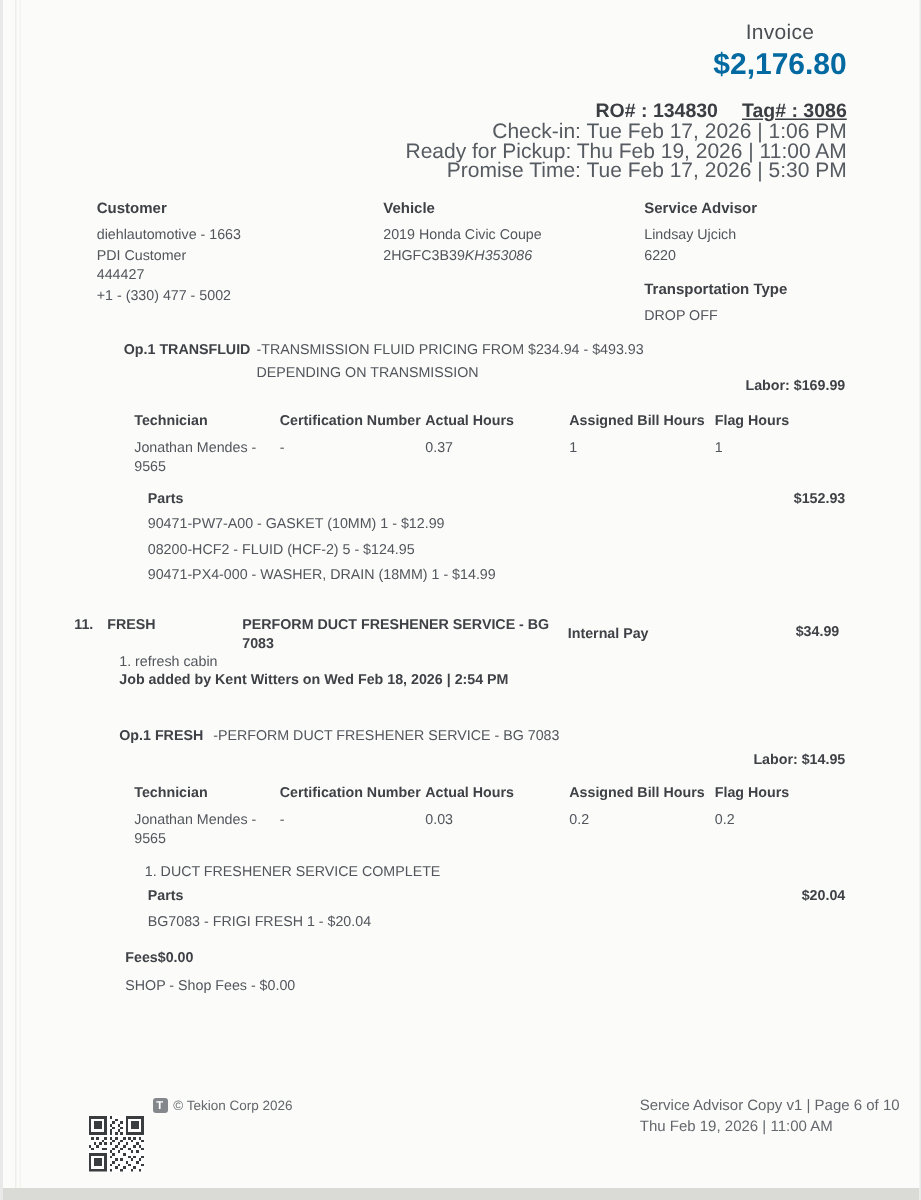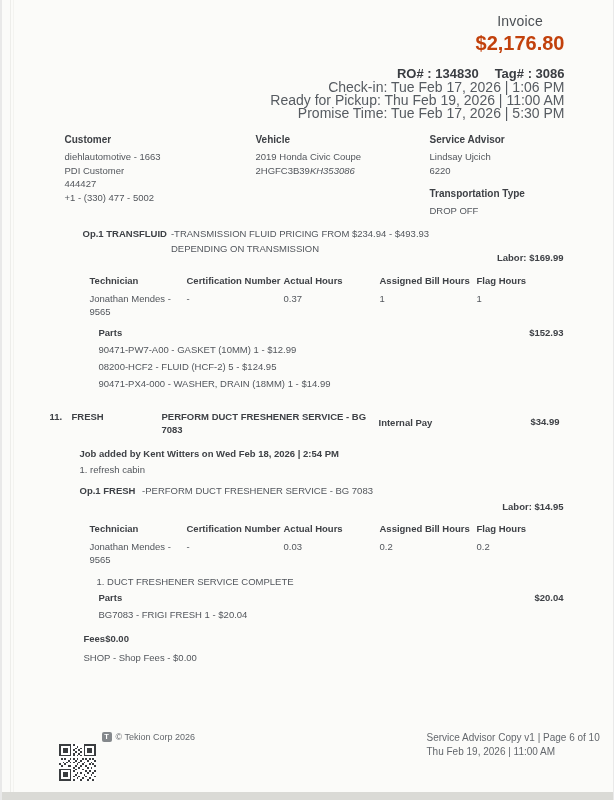--- a/index.html
+++ b/index.html
@@ -10,23 +10,23 @@
   }
   
   .scan-left1 { position:absolute; left:8px; top:0; bottom:0; width:1px; background:#ededea; }
   .scan-left2 { position:absolute; left:11px; top:0; bottom:0; width:1px; background:#f3f3f0; }
   .scan-bottom { position:absolute; left:0; right:0; bottom:0; height:8px; background:#dadad6; }
 
   
   .header { position:absolute; top:13px; right:48px; text-align:right; }
   .hdr-center { display:inline-block; text-align:center; }
   .inv-title { font-size:14px; color:#4b4f54; letter-spacing:.2px; }
-  .inv-amount { font-size:20px; font-weight:700; color:#c2410c; margin-top:3px; }
+  .inv-amount { font-size:20px; font-weight:700; color:#0369a1; margin-top:3px; }
   .ro-line { font-size:13px; font-weight:700; color:#3a3d42; margin-top:11px; }
-  .ro-line .tag { margin-left:16px; }
+  .ro-line .tag { margin-left:16px;text-decoration:underline; }
   .hdr-dates { margin-top:0; font-size:14px; line-height:13px; color:#565b61; }
 
   
   .col-customer { position:absolute; left:63px; top:134px; }
   .col-vehicle { position:absolute; left:254px; top:134px; }
   .col-sa { position:absolute; left:428px; top:134px; }
   .info-label { font-size:10px; font-weight:700; color:#3e4146; margin-bottom:5px; }
   .info-line { line-height:13.5px; }
   .transportation { margin-top:11px; }
   .vin-suffix { font-style:italic; }
@@ -45,21 +45,21 @@
   .pb-line { margin-top:5px; line-height:10px; padding-top:2px; }
 
   
   .job2-head { position:absolute; top:411px; left:0; right:4px; height:32px;padding-left:12px; }
   .job-num  { position:absolute; left:48px; top:0; font-weight:700; color:#3e4146; }
   .job-code { position:absolute; left:70px; top:0; font-weight:700; color:#3e4146; }
   .job-title { position:absolute; left:160px; top:0; width:230px; font-weight:700; color:#3e4146; line-height:12.5px; }
   .pay-type { position:absolute; left:377px; top:6px; font-weight:700; color:#3e4146; }
   .job-amount { position:absolute; right:49px; top:5px; font-weight:700; color:#3e4146; }
   .job-added { position:absolute; left:78px; top:448px; font-weight:700; color:#3e4146; }
-  .job-note { position:absolute; left:78px; top:464px; }
+  .job-note { position:absolute; left:78px; top:436px; }
   .op2 { position:absolute; left:78px; top:485px; }
   .labor2 { position:absolute; top:501px; right:49px; font-weight:700; color:#3e4146; }
   .table2 { position:absolute; top:523px; left:88px; right:49px; }
   .story { position:absolute; left:95px; top:576px; }
   .parts2 { position:absolute; top:592px; left:97px; right:49px; }
   .fees-head { position:absolute; top:633px; left:82px; right:49px; display:flex; justify-content:flex-start; font-weight:700; color:#3e4146; }
   .fee-line { position:absolute; top:652px; left:82px; }
 
   
   .qr { position:absolute; left:57px; top:744px; width:37px; height:37px; }

